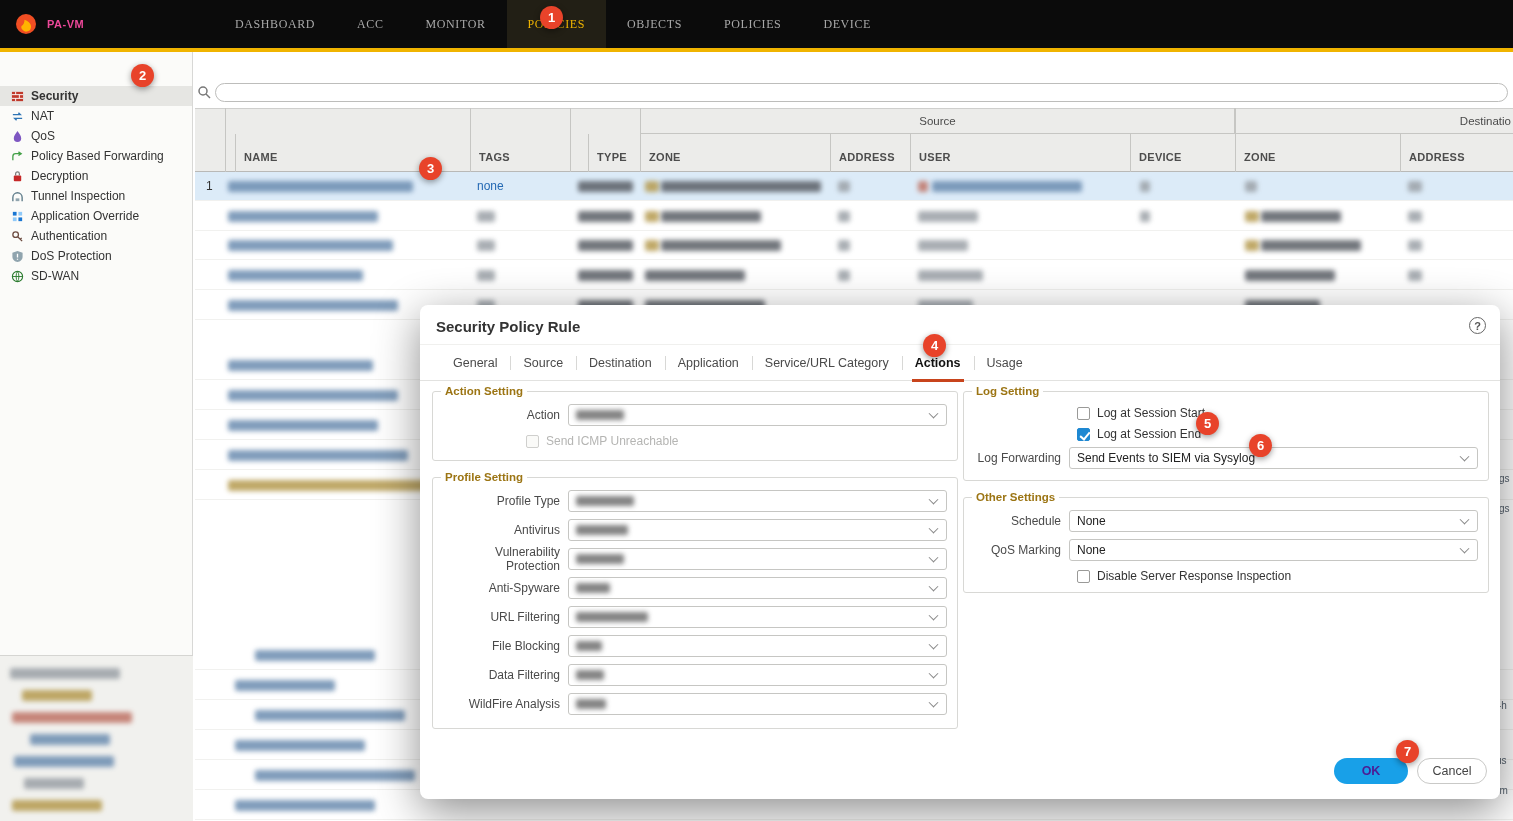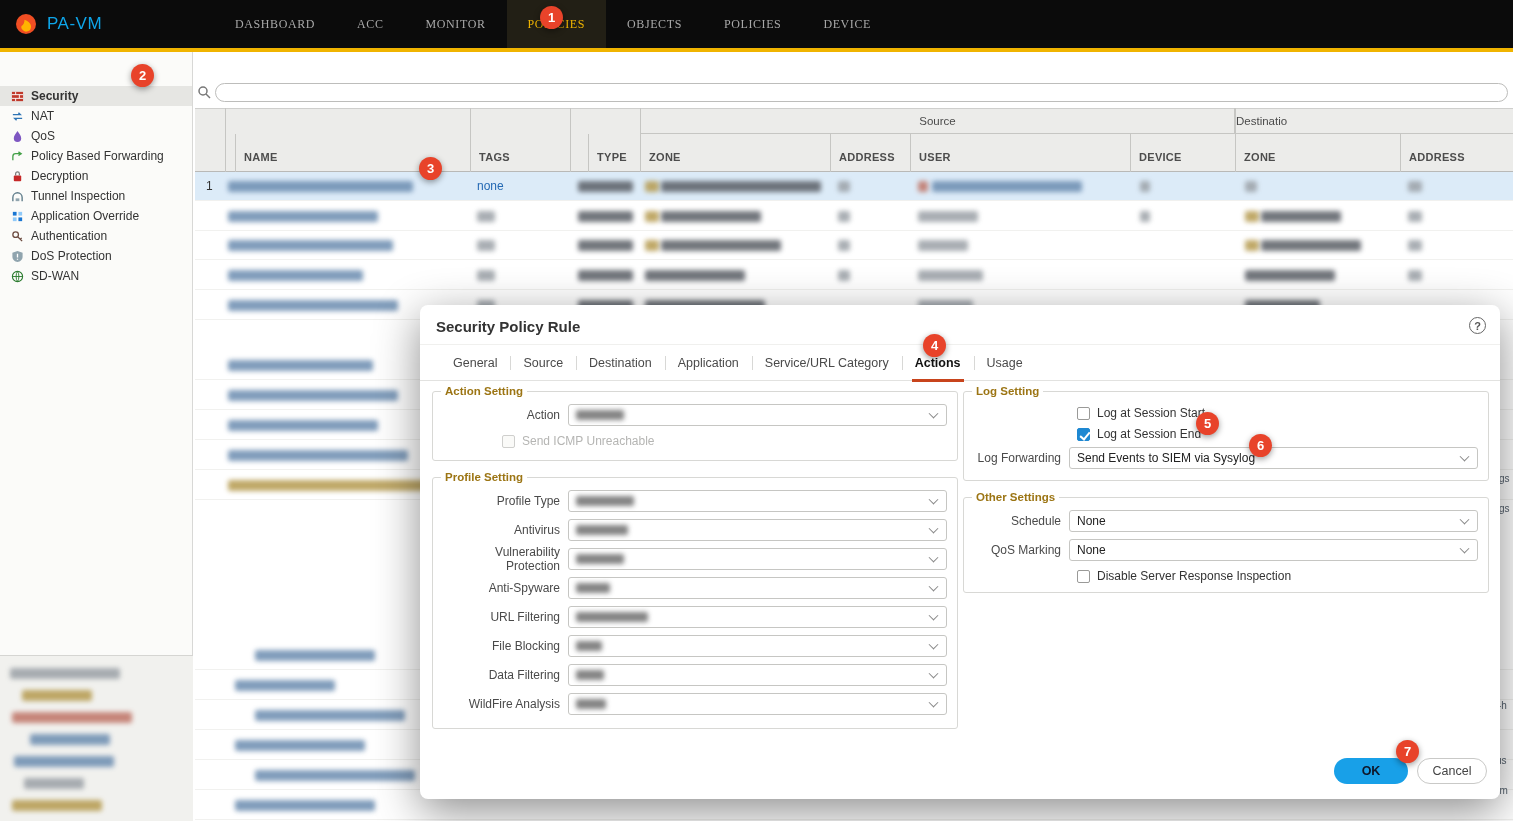--- a/index.html
+++ b/index.html
@@ -5,21 +5,21 @@
   :root{
     --accent:#f0b400; --badge:#e8432a; --blue:#18a0e8; --legend:#9c7514; --link:#2469b3;
   }
   *{margin:0;padding:0;box-sizing:border-box;}
   body{font-family:"Liberation Sans",sans-serif;background:#666;}
   .screen{position:relative;width:1513px;height:821px;background:#fff;overflow:hidden;}
 
   
   .topbar{position:absolute;left:0;top:0;width:100%;height:48px;background:#0b0b0b;display:flex;align-items:center;z-index:20;}
   .brand{display:flex;align-items:center;gap:9px;padding-left:14px;width:200px;flex:none;}
-  .brand-name{color:#0ea5e9;font-size:17px;font-weight:normal;letter-spacing:.5px;}
+  .brand-name{color:#ec4899;font-size:11px;font-weight:bold;letter-spacing:.5px;}
   .nav{display:flex;height:100%;margin-left:14px;font-family:Liberation Serif, serif;}
   .nav-item{display:flex;align-items:center;height:100%;padding:0 21px;font-size:12px;letter-spacing:.6px;color:#a9a9a9;cursor:pointer;}
   .nav-item.active{background:#221f15;color:var(--accent);}
   .accent-line{position:absolute;left:0;top:48px;width:100%;height:4px;background:var(--accent);z-index:20;}
 
   
   .sidebar{position:absolute;left:0;top:52px;width:193px;bottom:0;background:#fbfbf9;border-right:1px solid #d8d8d6;padding-top:34px;z-index:4;}
   .side-item{display:flex;align-items:center;gap:7px;height:20px;padding:0 10px;font-size:12px;color:#333;cursor:pointer;white-space:nowrap;}
   .side-item.selected{background:#e6e6e3;font-weight:bold;}
   .sicon{width:14px;height:14px;flex:none;display:inline-flex;align-items:center;justify-content:center;}
@@ -67,27 +67,27 @@
   .g-profile{left:12px;top:166px;width:526px;height:258px;}
   .g-log{left:543px;top:80px;width:526px;height:96px;}
   .g-other{left:543px;top:186px;width:526px;height:102px;}
   .frow{display:flex;align-items:center;margin:7px 10px;height:22px;}
   .flabel{flex:none;width:125px;text-align:right;padding-right:8px;font-size:12px;color:#4a4a4a;}
   .g-right .flabel{width:95px;}
   .fselect{position:relative;flex:1;height:22px;border:1px solid #c6c6c3;border-radius:3px;background:#fff;display:flex;align-items:center;padding:0 24px 0 7px;font-size:12px;color:#222;overflow:hidden;cursor:pointer;}
   .chev{position:absolute;right:9px;top:50%;width:7px;height:7px;border-right:1.5px solid #888;border-bottom:1.5px solid #888;transform:translateY(-70%) rotate(45deg);}
   .bv{height:10px;border-radius:2px;background:#6e6e6e;filter:blur(2.5px);opacity:.85;}
   .cbrow{display:flex;align-items:center;gap:7px;margin:5px 10px 5px 113px;height:16px;font-size:12px;color:#333;}
-  .cbrow.icmp{margin-left:69px;color:#b5b5b3;}
+  .cbrow.icmp{margin-left:93px;color:#b5b5b3;}
   .cb{flex:none;width:13px;height:13px;border:1px solid #9a9a98;border-radius:2px;background:#fff;cursor:pointer;position:relative;}
   .cb.checked{background:#1e88d2;border-color:#1e88d2;}
   .cb.checked::after{content:"";position:absolute;left:4px;top:1px;width:4px;height:8px;border-right:2px solid #fff;border-bottom:2px solid #fff;transform:rotate(40deg);}
   .cb.disabled{border-color:#cfcfcd;background:#fafaf8;cursor:default;}
   .btn{position:absolute;top:453px;height:26px;border-radius:14px;font-size:12.5px;display:flex;align-items:center;justify-content:center;cursor:pointer;border:none;font-family:"Liberation Sans",sans-serif;}
-  .btn-ok{left:914px;width:74px;background:var(--blue);color:#0f172a;font-weight:bold;}
+  .btn-ok{left:914px;width:74px;background:var(--blue);color:#4c1d95;font-weight:bold;}
   .btn-cancel{left:997px;width:70px;background:#fff;border:1px solid #c9c9c7;color:#444;}
 </style>
 </head>
 <body>
 
 <div class="screen">
 
   <div class="topbar">
     <div class="brand">
       <span class="sicon" style="width:24px;height:24px">
@@ -214,21 +214,21 @@
     <input class="search-input" type="text" value="" style="">
   </div>
 
   <div class="thead"></div>
   <div class="vl" style="left:225px"></div>
   <div class="vl" style="left:470px"></div>
   <div class="vl" style="left:570px"></div>
   <div class="grp" style="left:640px;width:595px">
       <span>Source</span>
     </div>
-  <div class="grp" style="left:1235px;width:278px;border-right:none;justify-content:flex-start;padding-right:2px">
+  <div class="grp" style="left:1235px;width:278px;border-right:none;justify-content:flex-end;padding-right:2px">
       <span>Destinatio</span>
     </div>
   <div class="grp-underline"></div>
   <div class="hcell" style="left:235px;width:245px">
       <span>NAME</span>
     </div>
   <div class="hcell" style="left:470px;width:100px">
       <span>TAGS</span>
     </div>
   <div class="hcell" style="left:588px;width:70px">

